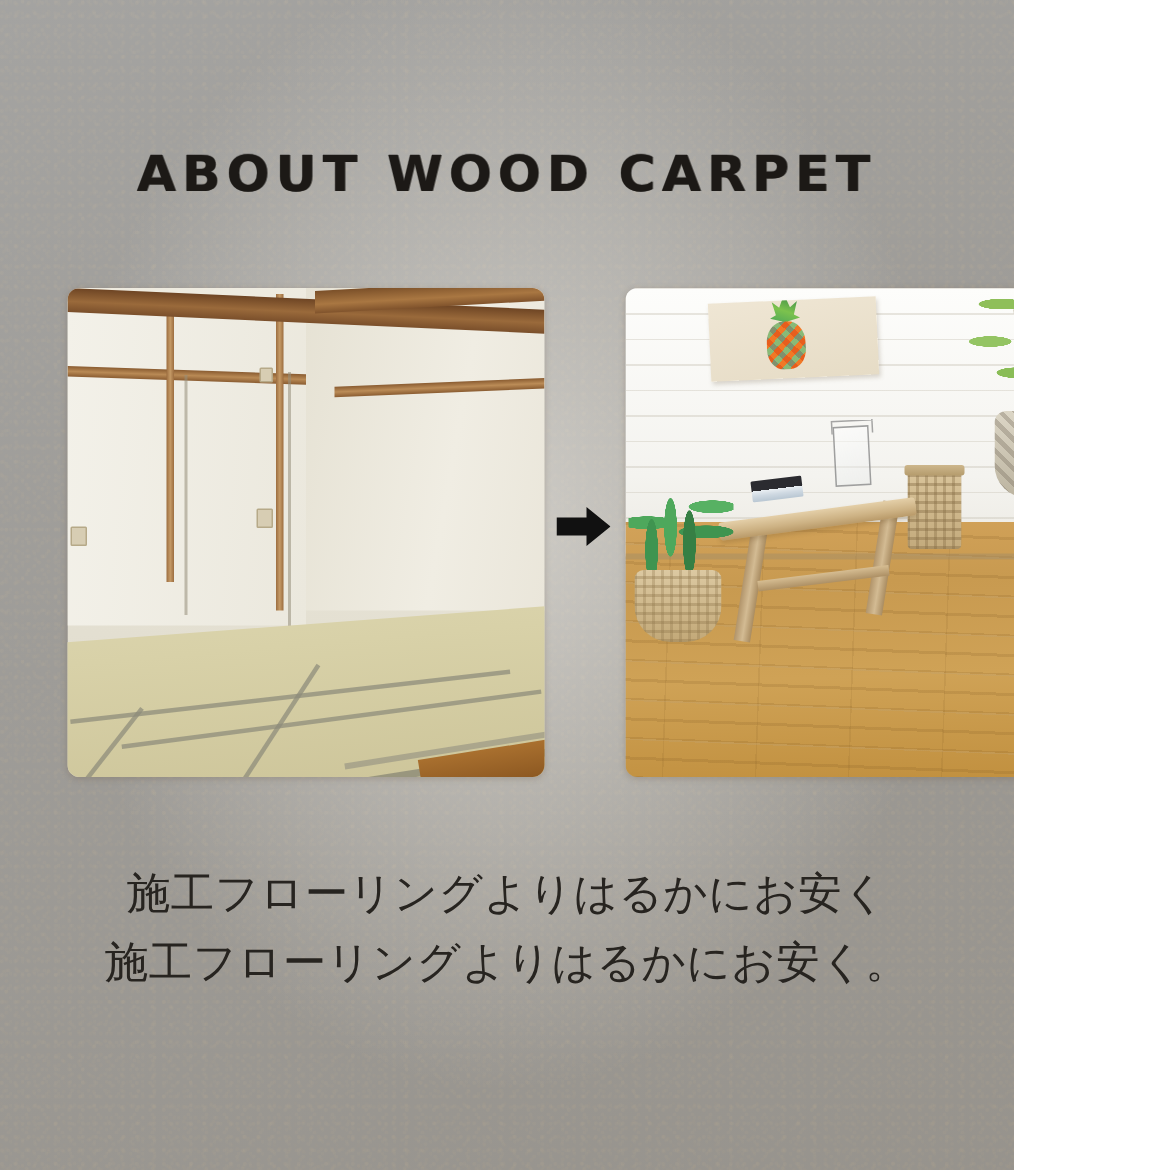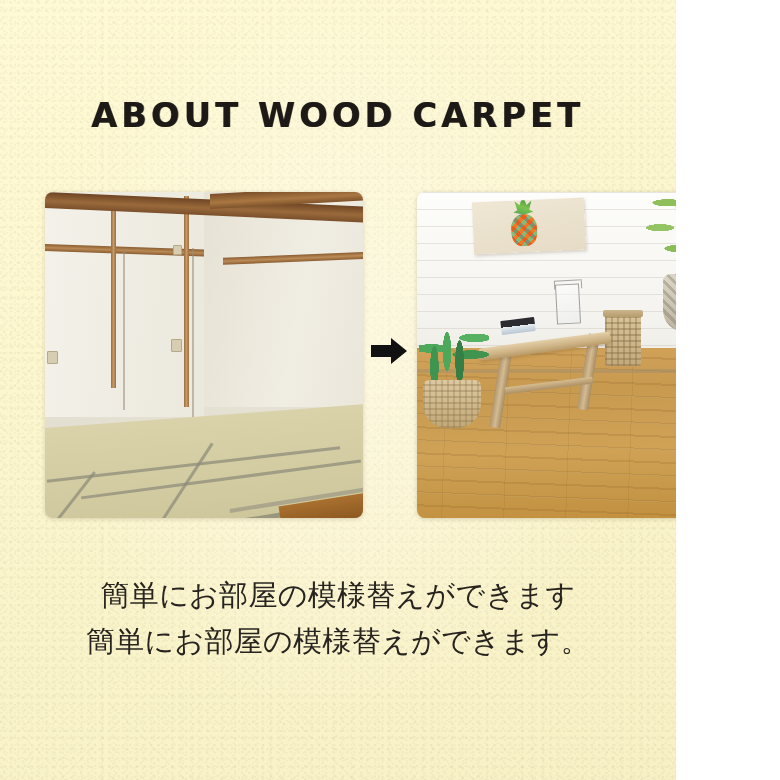--- a/index.html
+++ b/index.html
@@ -10,21 +10,21 @@
     width: 780px;
     height: 780px;
     overflow: hidden;
     font-family: "Liberation Sans", sans-serif;
   }
 
   #page {
     position: relative;
     width: 676px;
     height: 780px;
-    background-color: #fef9c3;
+    background-color: #737373;
     overflow: hidden;
   }
 
   
   #paper-texture {
     position: absolute;
     inset: 0;
     pointer-events: none;
     opacity: .55;
     background-image:
@@ -492,17 +492,17 @@
     </div>
   </div>
 
   <div id="arrow">
     <svg width="36" height="26" viewBox="0 0 36 26" xmlns="http://www.w3.org/2000/svg">
       <path d="M0 7 H20 V0 L36 13 L20 26 V19 H0 Z" fill="#111111"></path>
     </svg>
   </div>
 
   <div id="caption">
-    <div class="caption-line">簡単にお部屋の模様替えができます</div>
-    <div class="caption-line">簡単にお部屋の模様替えができます。</div>
+    <div class="caption-line">施工フローリングよりはるかにお安く</div>
+    <div class="caption-line">施工フローリングよりはるかにお安く。</div>
   </div>
 
 </div>
 
 </body></html>

